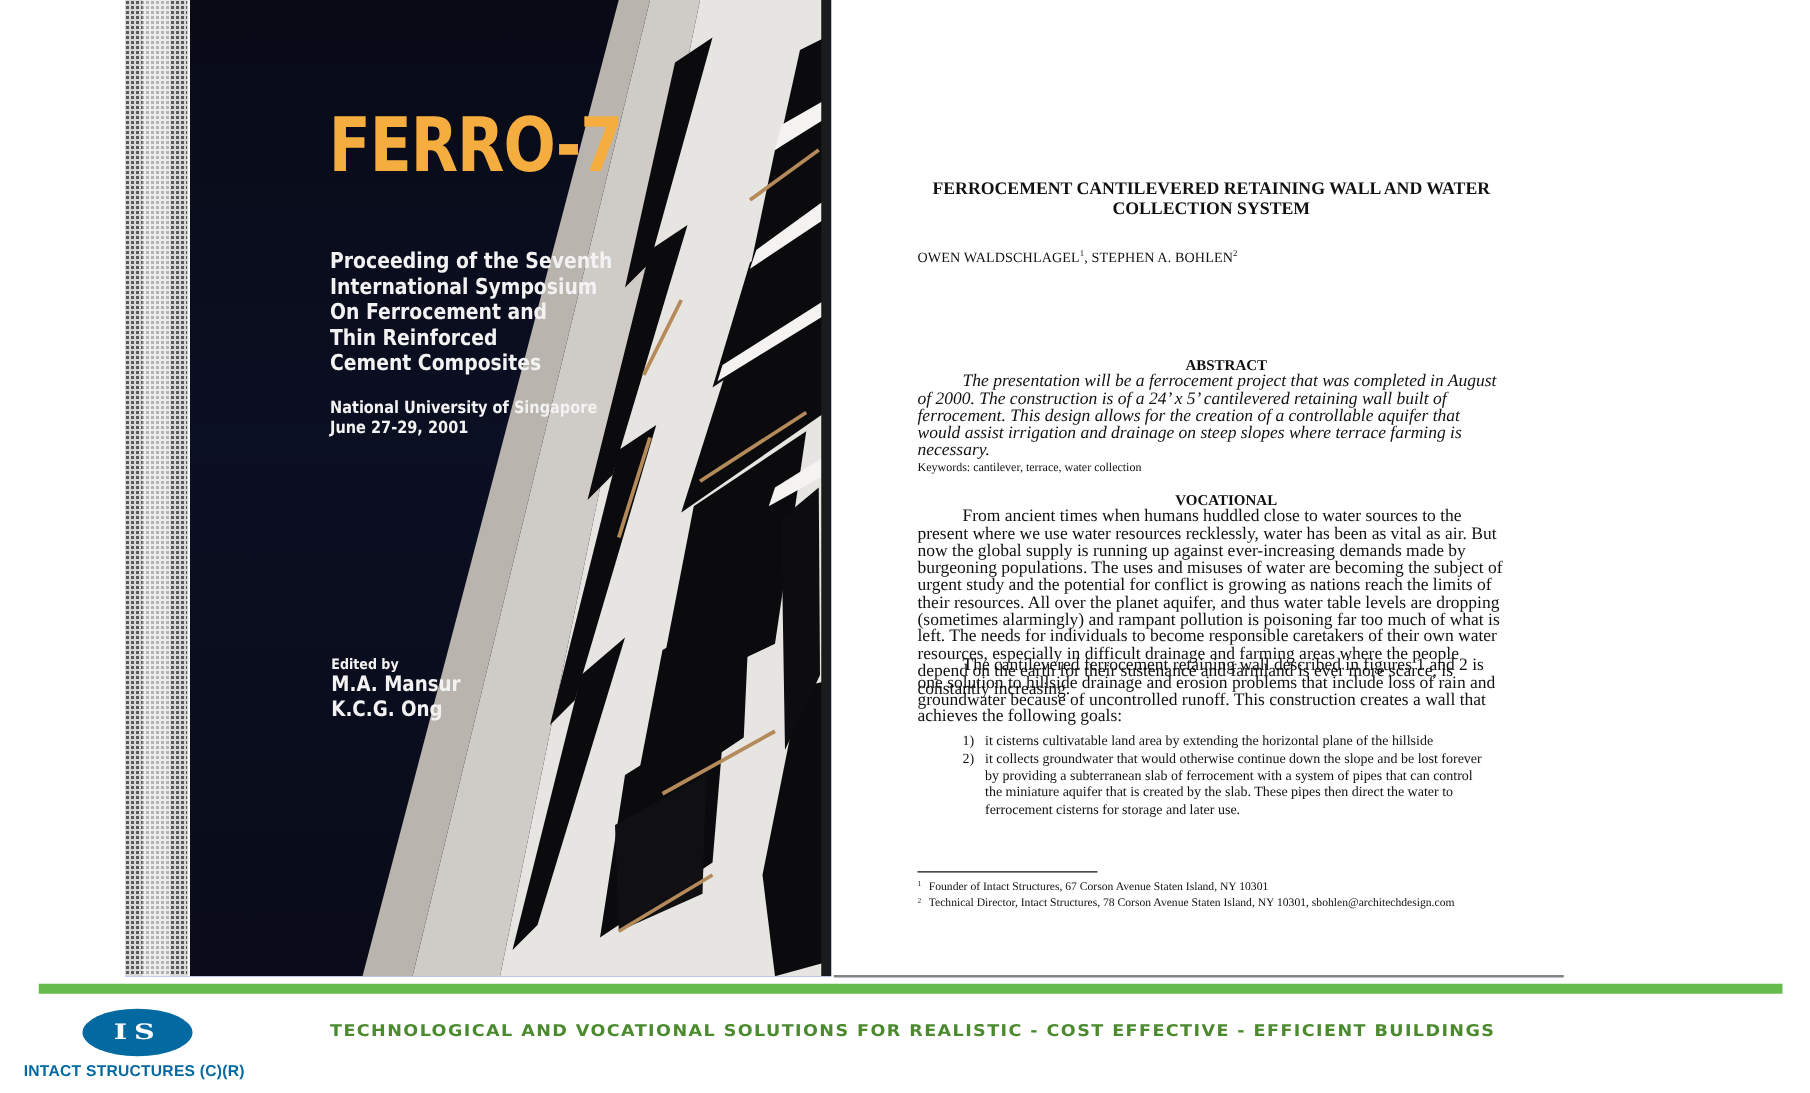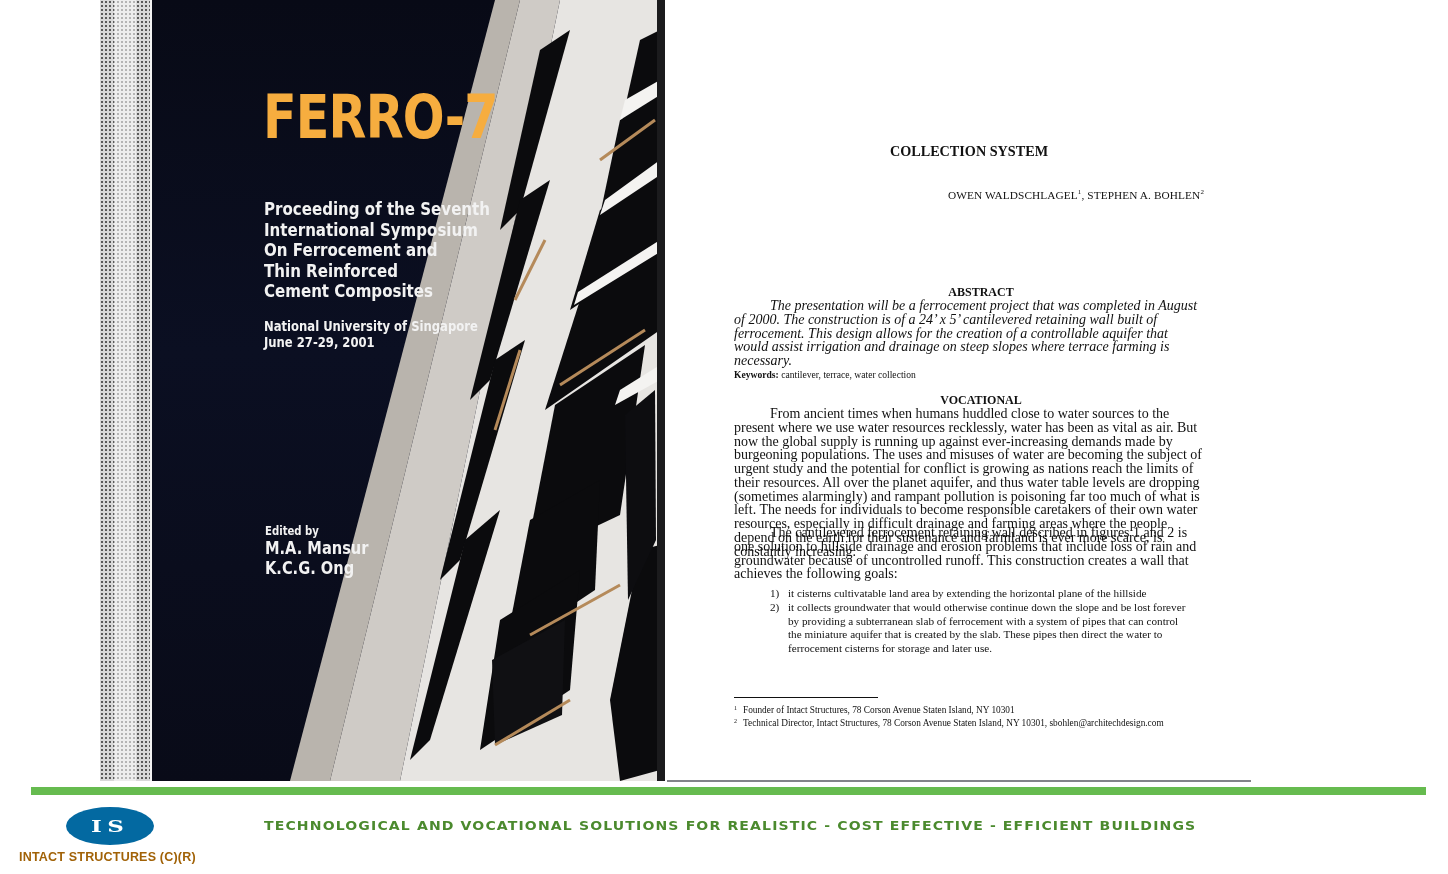--- a/index.html
+++ b/index.html
@@ -63,36 +63,36 @@
       transform: scaleX(0.86); transform-origin: left top; white-space: nowrap;
     }
 
     
     .paper { position: absolute; left: 734px; top: 0; width: 470px; color: #111; }
     .paper-title {
       position: absolute; left: 0; top: 143px; width: 470px; text-align: center;
       font-weight: bold; font-size: 14.2px; line-height: 16px;
     }
     .paper-authors {
-      position: absolute; left: 0; top: 188px; width: 470px; text-align: right;
+      position: absolute; left: 0; top: 199px; width: 470px; text-align: left;
       font-size: 11.3px; letter-spacing: 0.1px;
     }
     .paper-authors sup { font-size: 7px; }
     .section-head {
       position: absolute; left: 12px; width: 470px; text-align: center;
       font-weight: bold; font-size: 12px;
     }
     .para {
       position: absolute; left: 0; width: 470px;
       font-size: 14px; line-height: 13.75px; text-align: left;
     }
     .para.italic { font-style: italic; }
     .para .indent { display: inline-block; width: 36px; }
     .keywords { position: absolute; left: 0; top: 369px; font-size: 9.6px; }
-    .keywords b { font-weight: bold; }
+    .keywords b { font-weight: normal; }
     .goals { position: absolute; left: 0; top: 587px; width: 470px; font-size: 11.2px; line-height: 13.75px; }
     .goal { display: flex; padding-left: 36px; }
     .goal .num { width: 18px; flex: none; }
     .goal .txt { flex: 1; padding-right: 12px; }
     .footrule { position: absolute; left: 0; top: 697px; width: 144px; height: 1px; background: #111; }
     .footnotes { position: absolute; left: 0; top: 703px; font-size: 9.3px; line-height: 11px; white-space: nowrap; }
     .footnotes sup { font-size: 6px; margin-right: 6px; vertical-align: 3px; }
 
     .page-shadow-line { position: absolute; left: 667px; top: 780px; width: 584px; height: 2px; background: #828489; }
 
@@ -102,21 +102,21 @@
       position: absolute; left: 66px; top: 807px; width: 88px; height: 38px;
       border-radius: 50%; background: #0369a1;
       display: flex; align-items: center; justify-content: center;
     }
     .logo-oval span {
       font-family: "DejaVu Serif", serif; font-weight: bold; color: #ffffff;
       font-size: 17px; letter-spacing: 4px; transform: scaleX(1.35);
     }
     .company-name {
       position: absolute; left: 19px; top: 850px;
-      font-family: "Liberation Sans", sans-serif; font-weight: bold; font-size: 12.5px; color: #a16207;
+      font-family: "Liberation Sans", sans-serif; font-weight: bold; font-size: 12.5px; color: #0369a1;
       letter-spacing: 0.2px;
     }
     .tagline {
       position: absolute; left: 264px; top: 818px;
       font-family: "DejaVu Sans", sans-serif; font-weight: bold;
       font-size: 13px; color: #4b8a2e; letter-spacing: 1.05px; white-space: nowrap;
       transform: scaleX(1.08); transform-origin: left top;
     }
   </style>
 </head>
@@ -184,20 +184,21 @@
   </div>
   <div class="cover-edited">Edited by</div>
   <div class="cover-editors">
     <div>M.A. Mansur</div>
     <div>K.C.G. Ong</div>
   </div>
 </div>
 
 <div class="paper">
   <div class="paper-title">
+    <div>FERROCEMENT CANTILEVERED RETAINING WALL AND WATER</div>
     <div>COLLECTION SYSTEM</div>
   </div>
 
   <div class="paper-authors">
     <span>OWEN WALDSCHLAGEL</span><sup>1</sup><span>, </span><span>STEPHEN A. BOHLEN</span><sup>2</sup>
   </div>
 
   <div class="section-head" style="top:285px;">ABSTRACT</div>
   <div class="para italic" style="top:299px;"><span class="indent"></span><span>The presentation will be a ferrocement project that was completed in August of 2000.</span> <span>The construction is of a 24’ x 5’ cantilevered retaining wall built of ferrocement.  This design allows for the creation of a controllable aquifer that would assist irrigation and drainage on steep slopes where terrace farming is necessary.</span></div>
 
@@ -214,21 +215,21 @@
       <span class="txt">it cisterns cultivatable land area by extending the horizontal plane of the hillside</span>
     </div>
     <div class="goal">
       <span class="num">2)</span>
       <span class="txt">it collects groundwater that would otherwise continue down the slope and be lost forever by providing a subterranean slab of ferrocement with a system of pipes that can control the miniature aquifer that is created by the slab.  These pipes then direct the water to ferrocement cisterns for storage and later use.</span>
     </div>
   </div>
 
   <div class="footrule"></div>
   <div class="footnotes">
-    <div><sup>1</sup><span>Founder of Intact Structures, 78 Corson Avenue Staten Island, NY 10301</span></div>
+    <div><sup>1</sup><span>Founder of Intact Structures, 67 Corson Avenue Staten Island, NY 10301</span></div>
     <div><sup>2</sup><span>Technical Director, Intact Structures, 78 Corson Avenue Staten Island, NY 10301, sbohlen@architechdesign.com</span></div>
   </div>
 </div>
 
 <div class="page-shadow-line"></div>
 
 <div class="green-bar"></div>
 <div class="logo-oval">
   <span>IS</span>
 </div>

